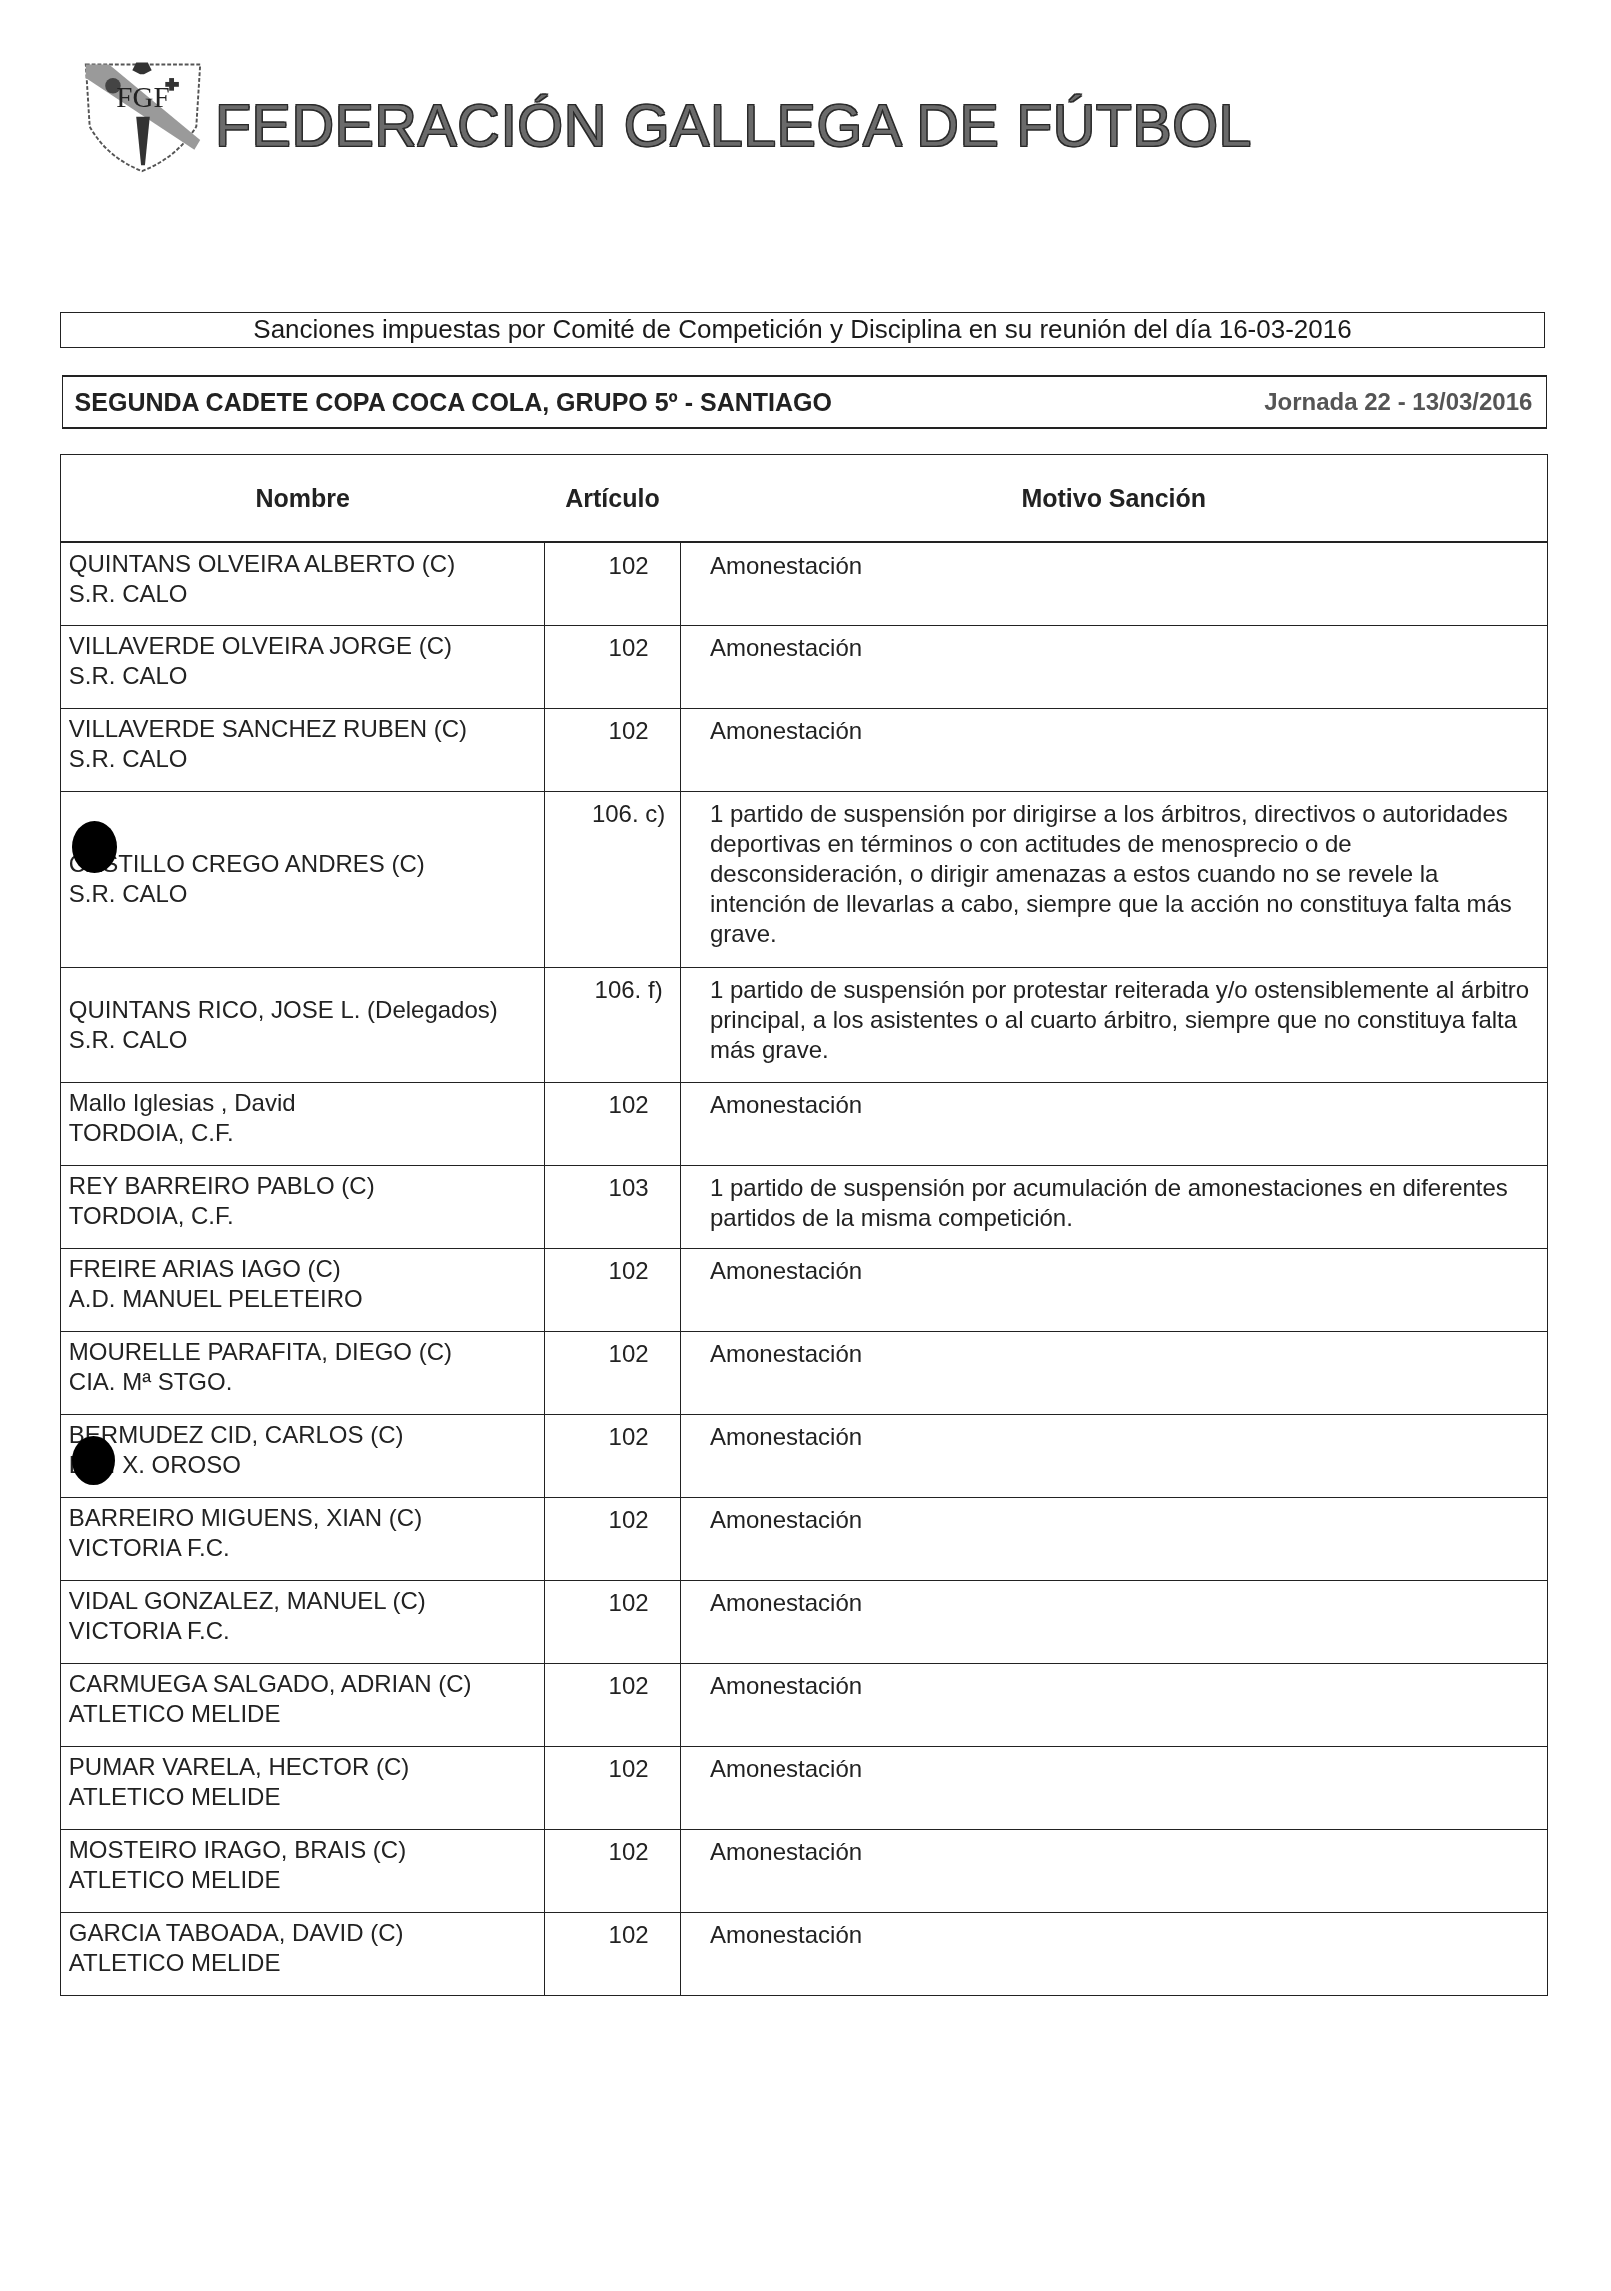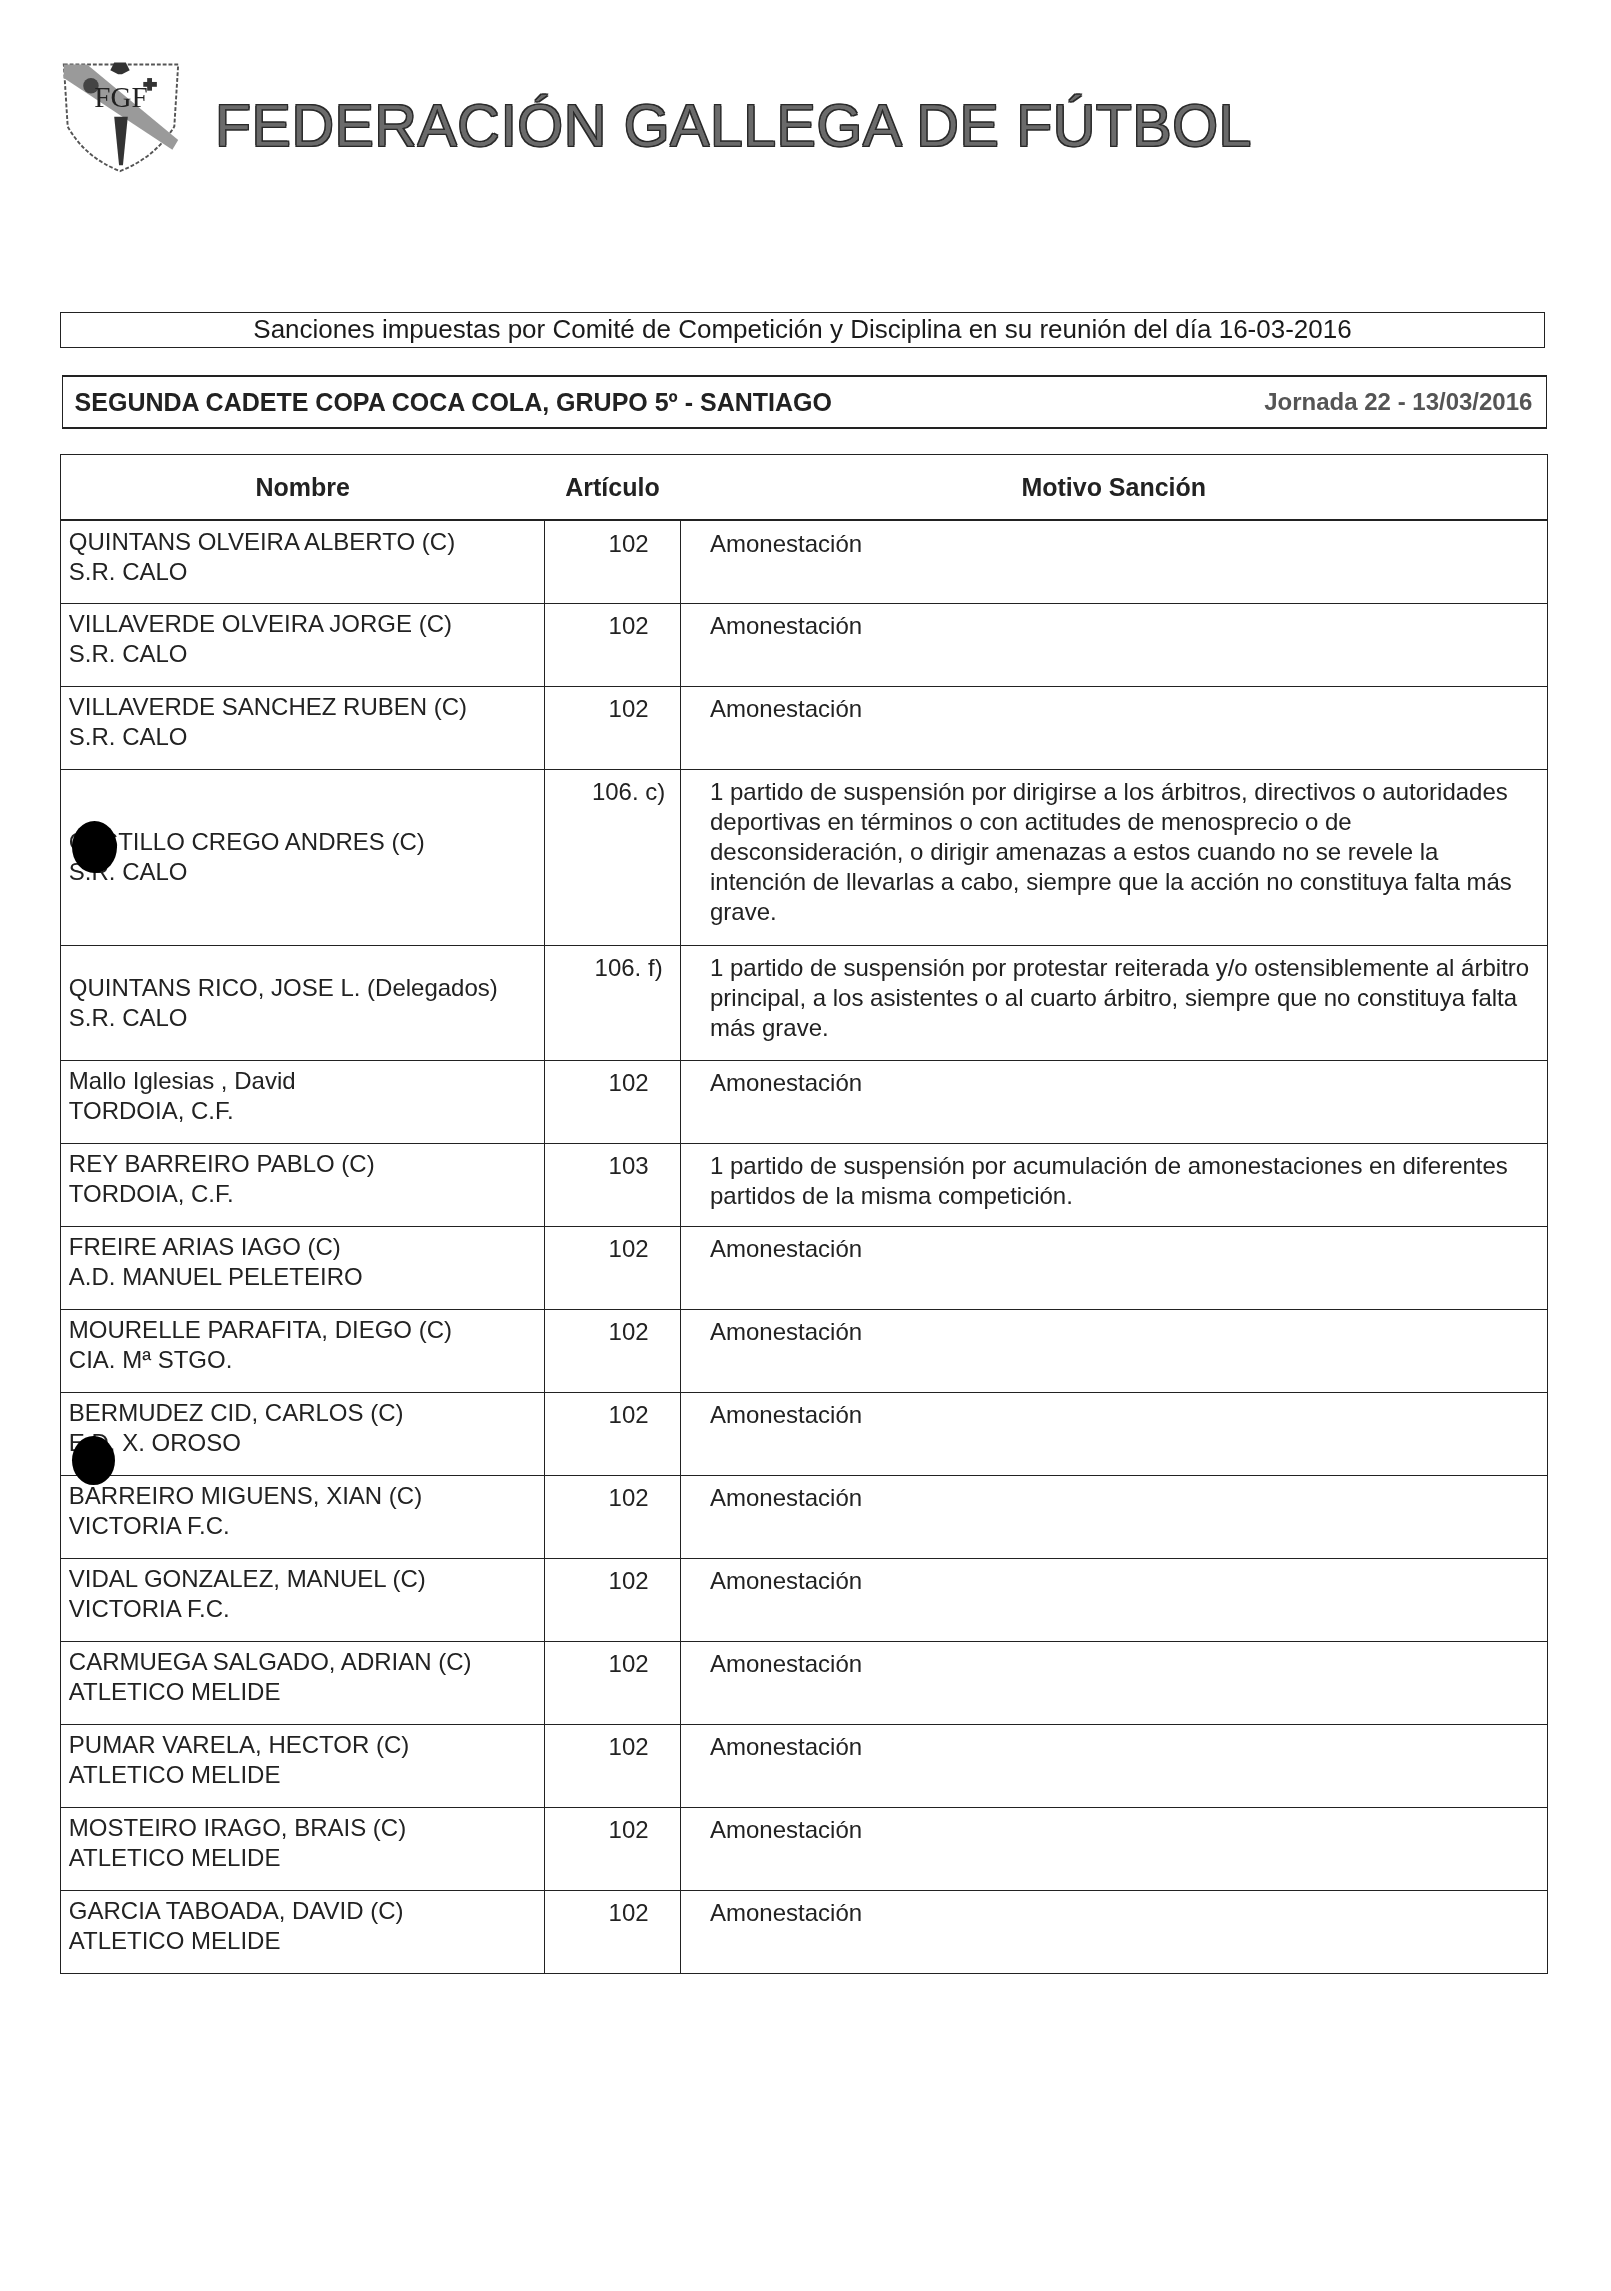--- a/index.html
+++ b/index.html
@@ -1,20 +1,20 @@
 <!DOCTYPE html>
 <html><head>
 <meta charset="utf-8">
 <style>
   html, body { margin: 0; padding: 0; background: #ffffff; }
   body {
     width: 1612px; height: 2291px; position: relative; overflow: hidden;
     font-family: "Liberation Sans", sans-serif; color: #1a1a1a;
   }
-  .logo { position: absolute; left: 58px; top: 49px; width: 126px; height: 126px; }
+  .logo { position: absolute; left: 80px; top: 49px; width: 126px; height: 126px; }
   .org-title {
     position: absolute; left: 215px; top: 92px;
     font-size: 59px; font-weight: normal; color: #6a6a6a; letter-spacing: 0.5px;
     text-shadow: 1px 1px 0 #2b2b2b, -1px -1px 0 #2b2b2b, 1px -1px 0 #2b2b2b, -1px 1px 0 #2b2b2b;
     -webkit-text-stroke: 0.5px #222;
     white-space: nowrap;
   }
   .meeting-box {
     position: absolute; left: 60px; top: 312px; width: 1485px; height: 36px;
     border: 1.9px solid #222; box-sizing: border-box;
@@ -29,21 +29,21 @@
   .comp-name { font-size: 25px; font-weight: bold; color: #222; white-space: nowrap; }
   .jornada { font-size: 24px; font-weight: bold; color: #555; white-space: nowrap; }
 
   .sanctions {
     position: absolute; left: 60px; top: 454px; width: 1487px;
     border-collapse: collapse; table-layout: fixed;
     border: 1.9px solid #222;
   }
   .sanctions th {
     font-size: 25px; font-weight: bold; color: #222; height: 50px;
-    border-bottom: 2.9px solid #222; text-align: center; vertical-align: middle; padding: 7px;
+    border-bottom: 2.9px solid #222; text-align: center; vertical-align: middle; padding: 18px;
   }
   .sanctions td {
     font-size: 24px; color: #222; vertical-align: top; padding: 5.8px 7.8px 5.8px 7.8px; line-height: 30px;
     border-top: 1.9px solid #222; border-left: 1.9px solid #222;
   }
   .sanctions td:first-child { border-left: none; }
   .sanctions tr.row { height: 83px; }
   .sanctions td.art { text-align: center; padding-top: 7.8px; padding-left: 40px; }
   .sanctions td.motivo { padding-left: 29px; padding-top: 7.8px; }
   .name-line { display: block; }

